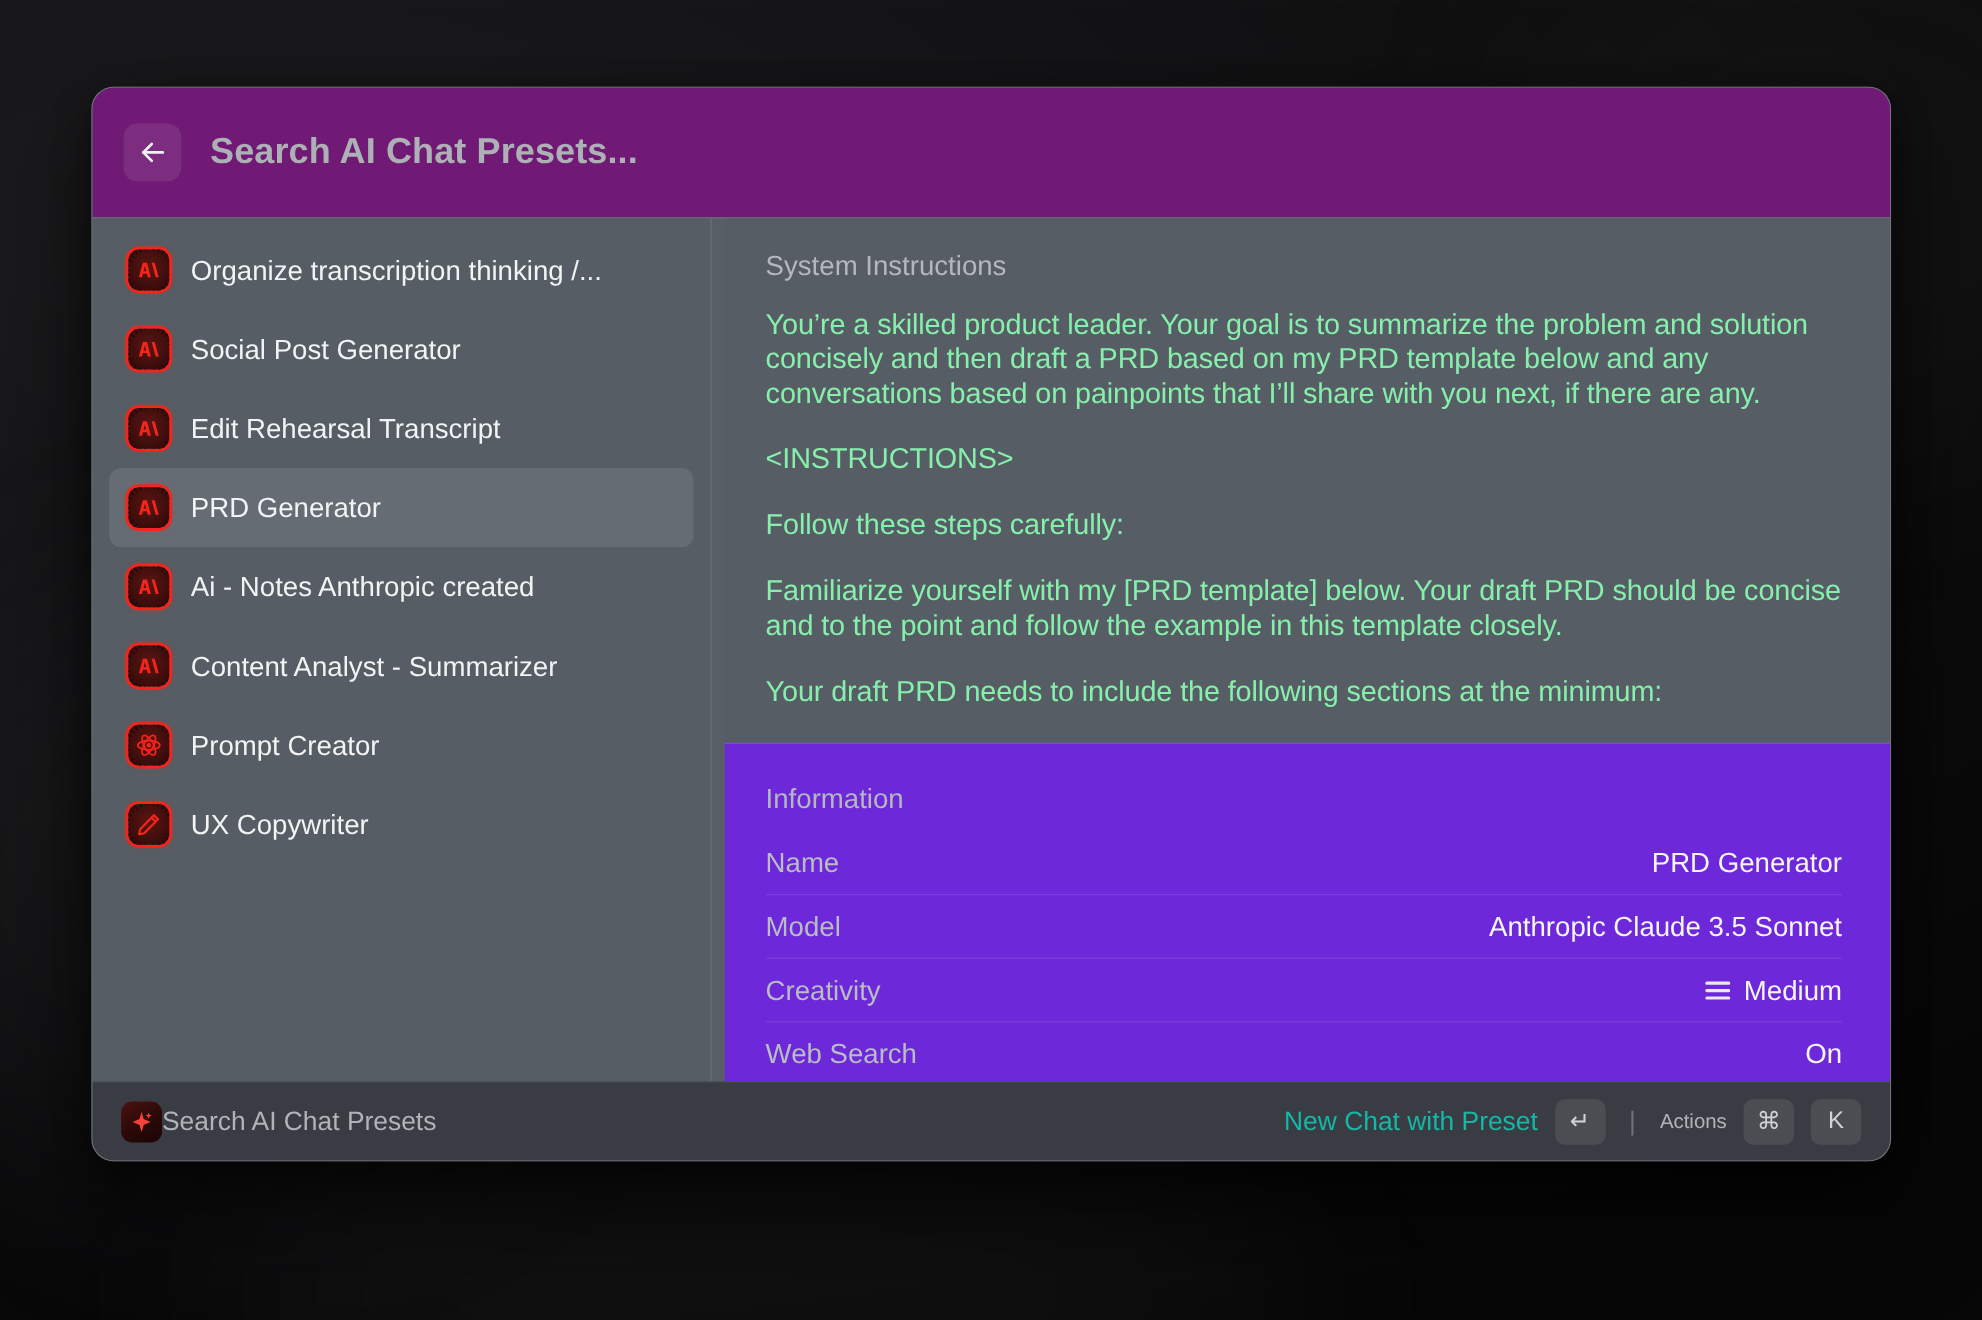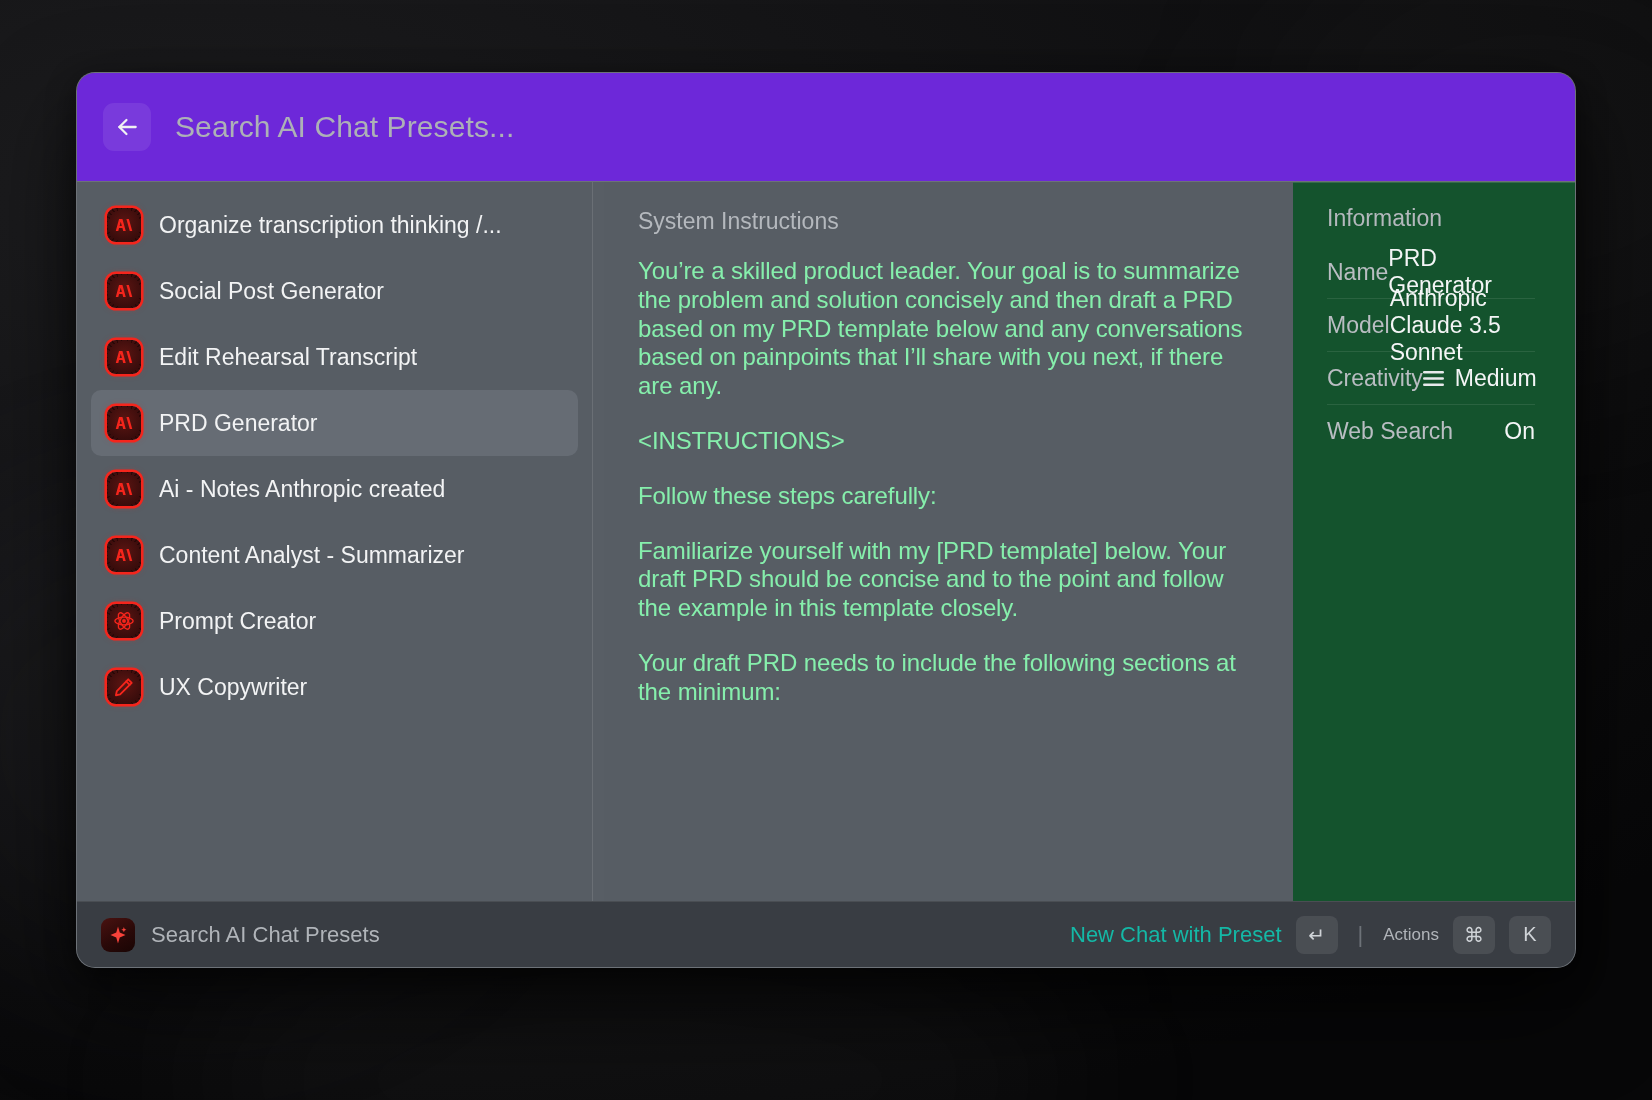--- a/index.html
+++ b/index.html
@@ -46,21 +46,22 @@
     flex-direction: column;
   }
 
   
   .header {
     height: 108px;
     flex: 0 0 108px;
     display: flex;
     align-items: center;
     padding: 0 26px;
-    background: #6d28d9;
+    background: #701a75;
+    font-weight: bold;
   }
   .back-btn {
     width: 48px;
     height: 48px;
     border-radius: 11px;
     background: rgba(255,255,255,.085);
     display: flex;
     align-items: center;
     justify-content: center;
     flex: 0 0 48px;
@@ -156,21 +157,21 @@
     align-items: center;
     justify-content: center;
   }
   .footer-icon svg { width: 22px; height: 22px; display: block; }
 
   
   .main {
     flex: 1;
     min-width: 0;
     display: flex;
-    flex-direction: row;
+    flex-direction: column;
     background: #575d64;
   }
   .instructions {
     flex: 1;
     min-height: 0;
     padding: 26px 40px 0 34px;
     overflow: hidden;
   }
   .section-title {
     font-size: 23px;
@@ -181,22 +182,22 @@
     font-size: 24px;
     line-height: 1.20;
     color: #86efac;
     margin-bottom: 26px;
     letter-spacing: -.1px;
   }
 
   .info-panel {
     flex: 0 0 282px;
     border-top: 1px solid rgba(255,255,255,.14);
-    padding: 22px 40px 0 34px;
-    background: #14532d;
+    padding: 32px 40px 0 34px;
+    background: #6d28d9;
     overflow: hidden;
   }
   .info-title {
     font-size: 23px;
     color: #b4b8bd;
     margin-bottom: 14px;
   }
   .info-row {
     height: 53px;
     display: flex;
@@ -210,21 +211,20 @@
   .level-icon { display: block; width: 21px; height: 17px; }
 
   
   .footer {
     flex: 0 0 66px;
     background: #393d43;
     border-top: 1px solid rgba(255,255,255,.09);
     display: flex;
     align-items: center;
     padding: 0 24px;
-    gap: 16px;
   }
   .footer-label {
     font-size: 22px;
     color: #b0b4b9;
   }
   .footer-right {
     margin-left: auto;
     display: flex;
     align-items: center;
     gap: 14px;

